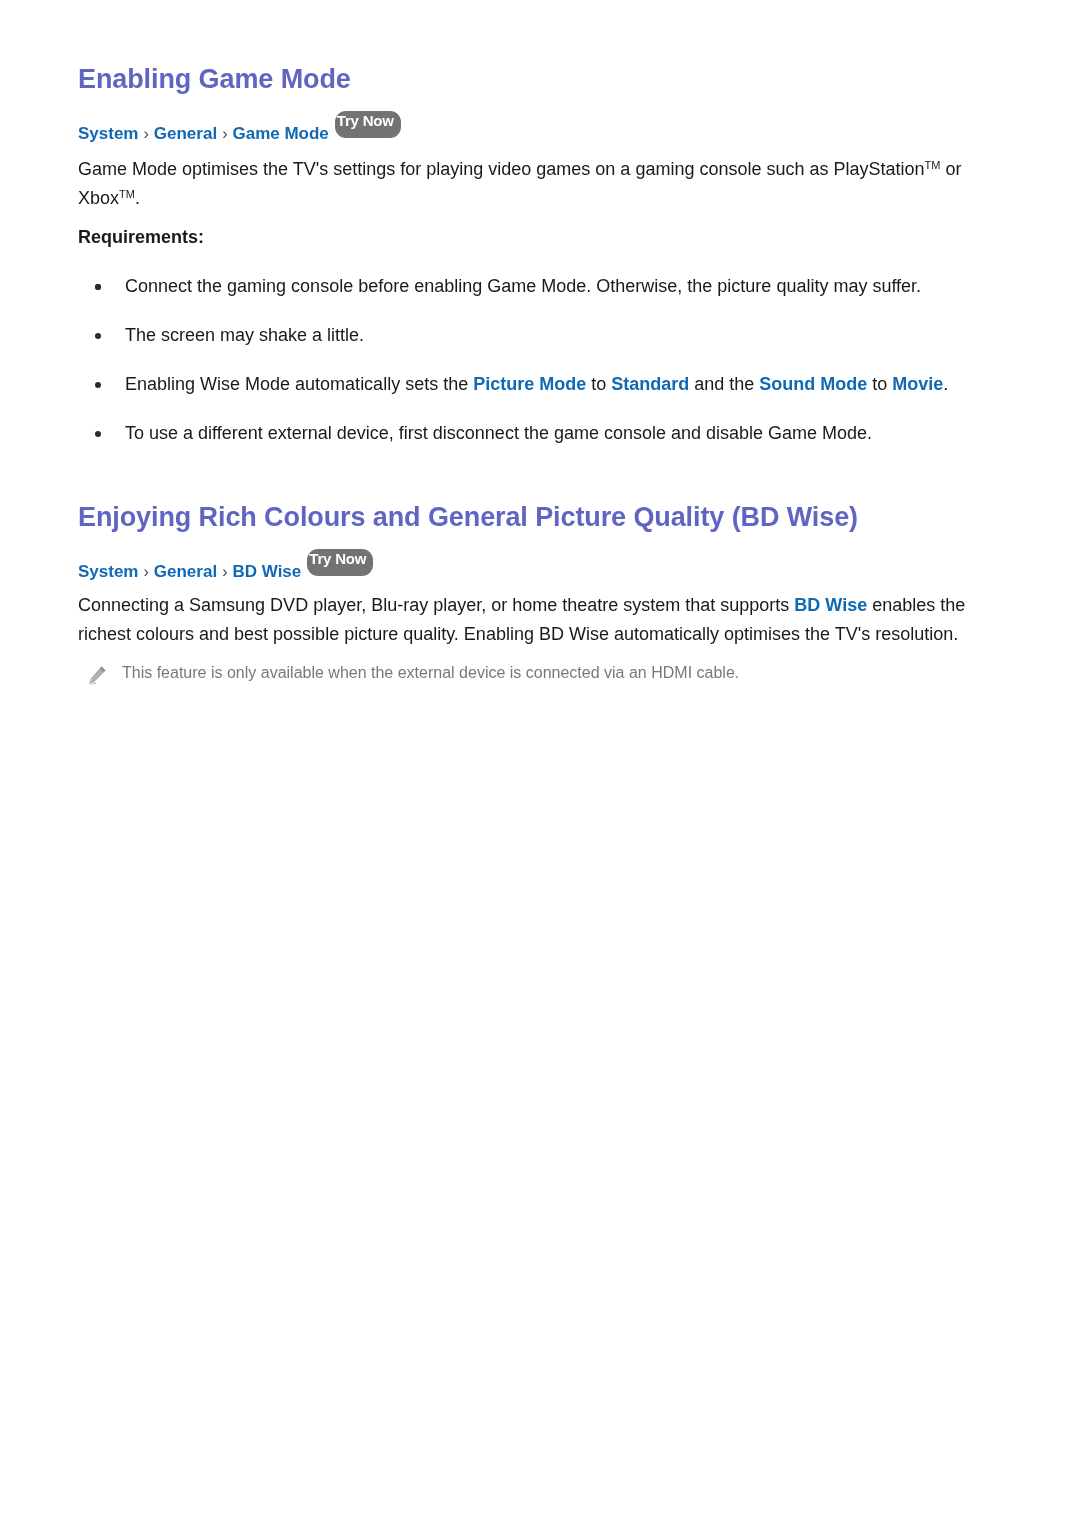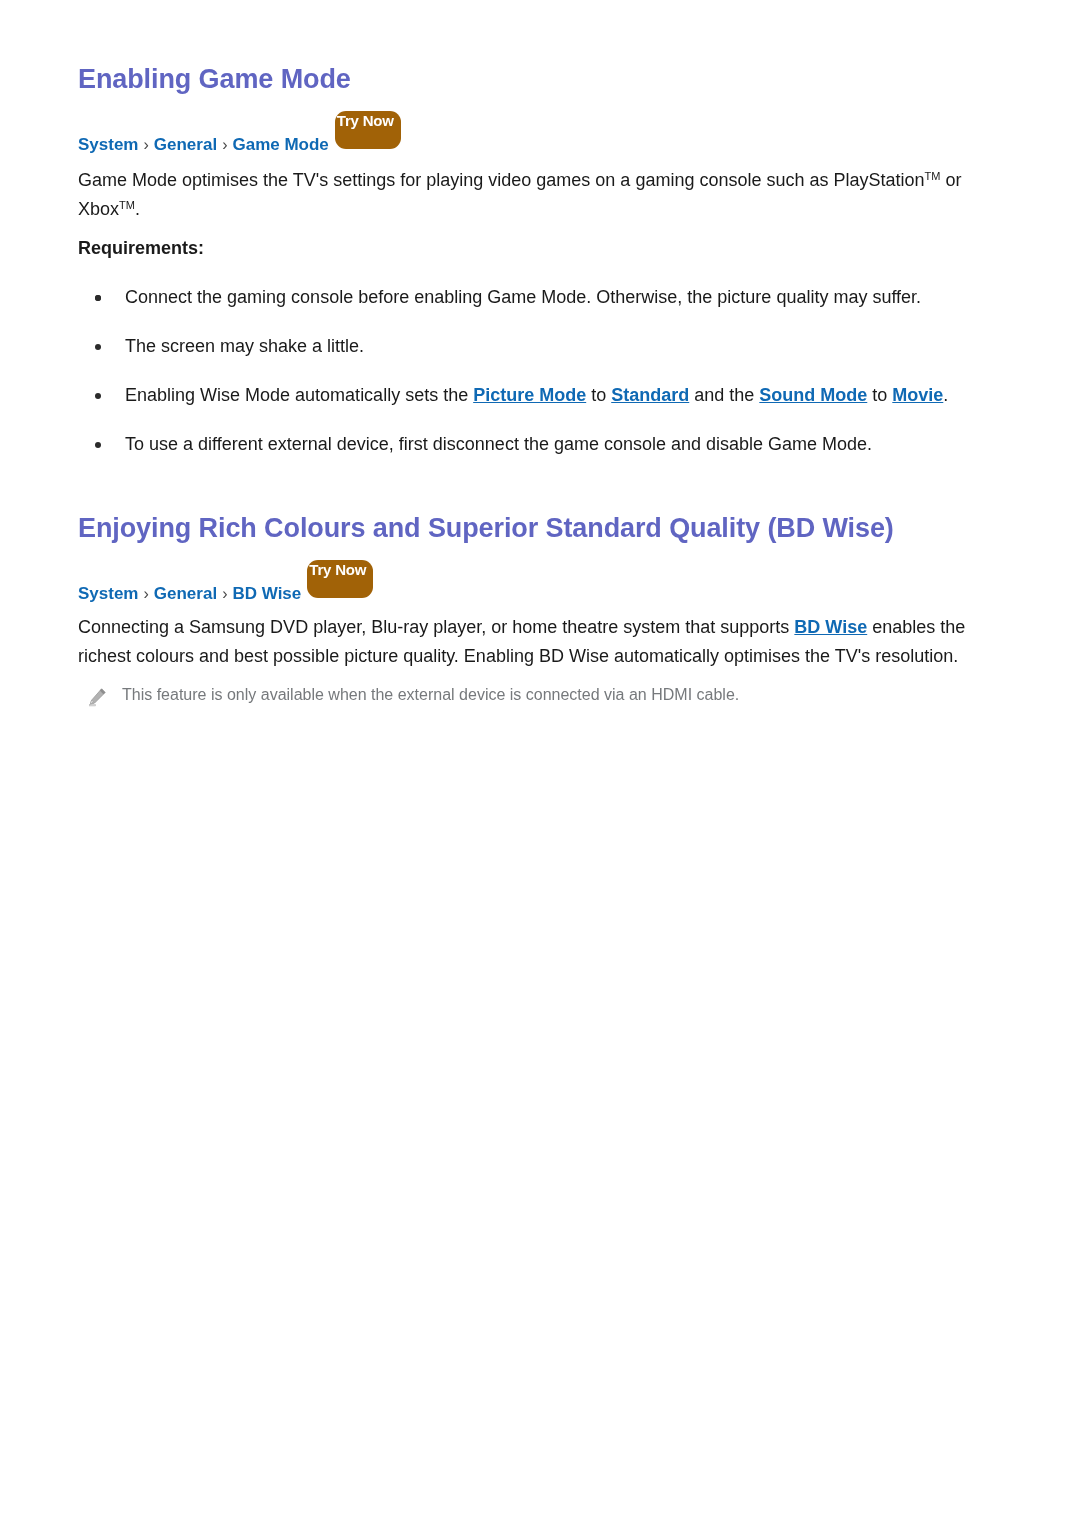--- a/index.html
+++ b/index.html
@@ -51,26 +51,26 @@
     font-weight: bold;
   }
   .breadcrumb .sep {
     color: #4a4a4a;
     font-weight: normal;
     margin: 0 5px;
     font-size: 16px;
   }
   .try-now {
     display: inline-block;
-    background: #a16207;
+    background: #737373;
     color: #ffffff;
     font-size: 15px;
     font-weight: bold;
     border-radius: 11px;
-    padding: 1px 7px 19px 5px;
+    padding: 1px 7px 8px 5px;
     margin-left: 6px;
     line-height: 18px;
     position: relative;
     top: -1px;
     letter-spacing: -0.2px;
     overflow: hidden;
     text-indent: -3px;
   }
 
   
@@ -120,21 +120,20 @@
     left: 17px;
     top: 12px;
     width: 6px;
     height: 6px;
     border-radius: 50%;
     background: #2b2b2b;
   }
   .kw {
     color: #0f69b4;
     font-weight: bold;
-    text-decoration: underline;
   }
 
   
   .note {
     display: flex;
     align-items: flex-start;
     margin-top: 12px;
     padding-left: 8px;
   }
   .note .pencil {
@@ -176,21 +175,21 @@
       <span class="dot"></span><span>The screen may shake a little.</span>
     </li>
     <li>
       <span class="dot"></span><span>Enabling Wise Mode automatically sets the </span><span class="kw">Picture Mode</span><span> to </span><span class="kw">Standard</span><span> and the </span><span class="kw">Sound Mode</span><span> to </span><span class="kw">Movie</span><span>.</span>
     </li>
     <li>
       <span class="dot"></span><span>To use a different external device, first disconnect the game console and disable Game Mode.</span>
     </li>
   </ul>
 
-  <h1 class="section-title second">Enjoying Rich Colours and Superior Standard Quality (BD Wise)</h1>
+  <h1 class="section-title second">Enjoying Rich Colours and General Picture Quality (BD Wise)</h1>
 
   <div class="breadcrumb">
     <span class="crumb">System</span><span class="sep">›</span><span class="crumb">General</span><span class="sep">›</span><span class="crumb">BD Wise</span><span class="try-now">Try Now</span>
   </div>
 
   <p class="body-text tight"><span>Connecting a Samsung DVD player, Blu-ray player, or home theatre system that supports </span><span class="kw">BD Wise</span><span> enables the richest colours and best possible picture quality. Enabling BD Wise automatically optimises the TV's resolution.</span></p>
 
   <div class="note">
     <span class="pencil">
       <svg width="22" height="22" viewBox="0 0 22 22" xmlns="http://www.w3.org/2000/svg">

